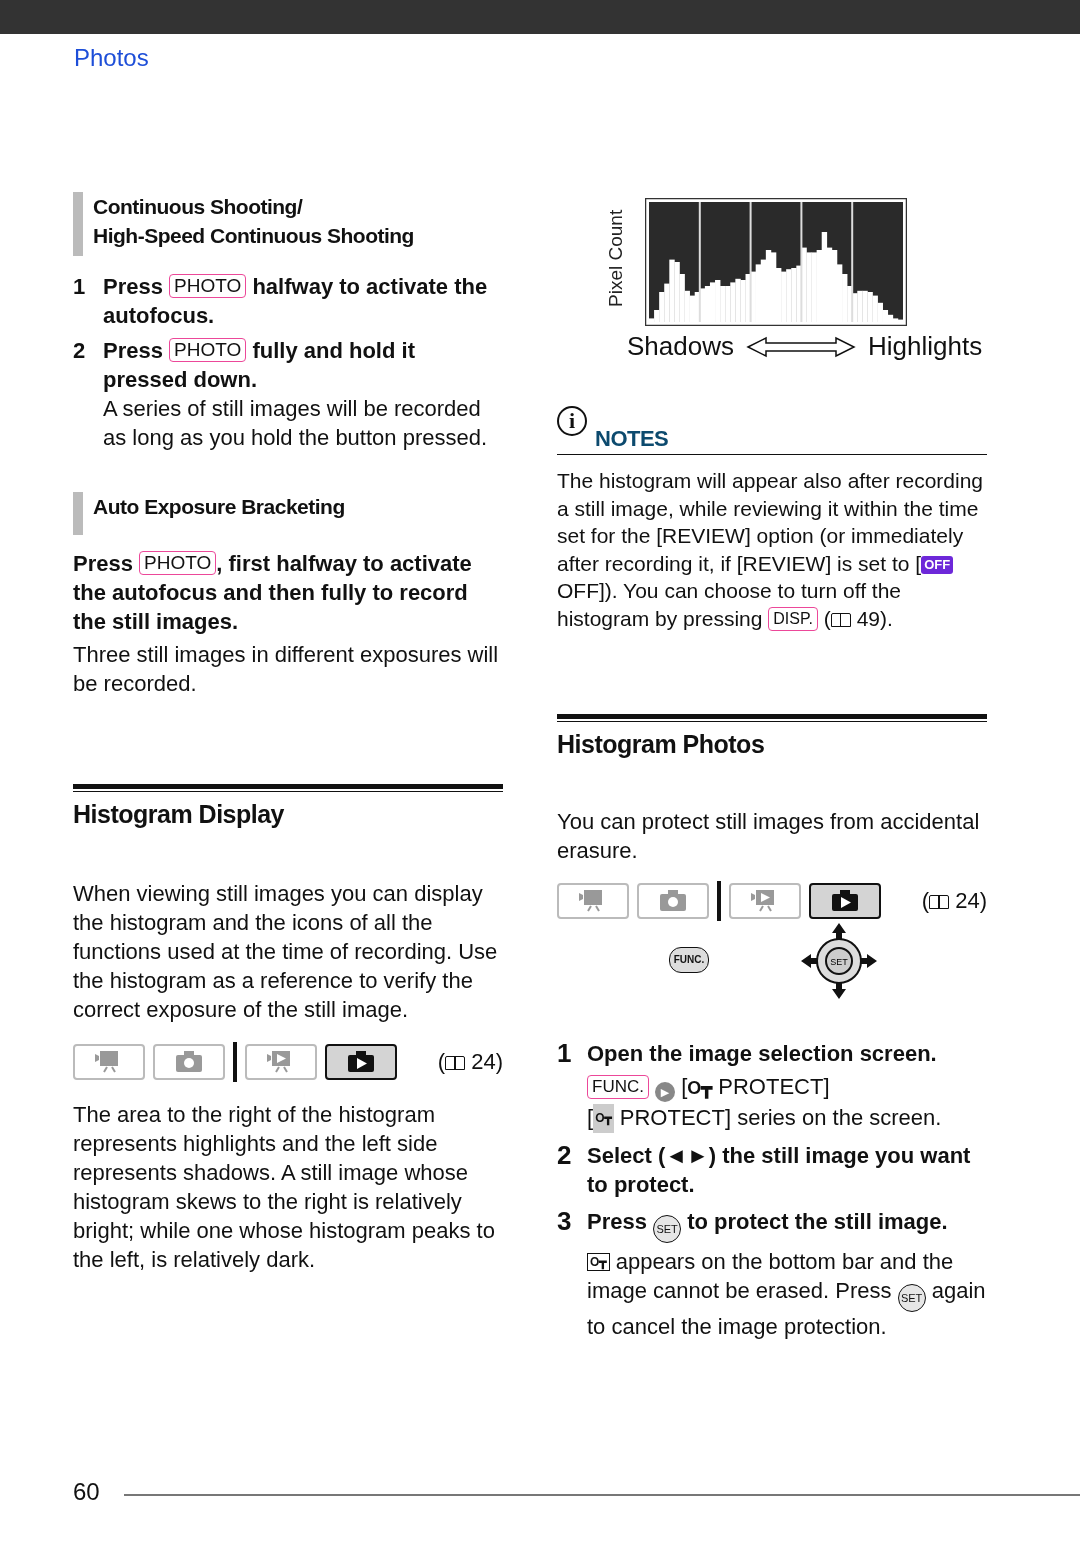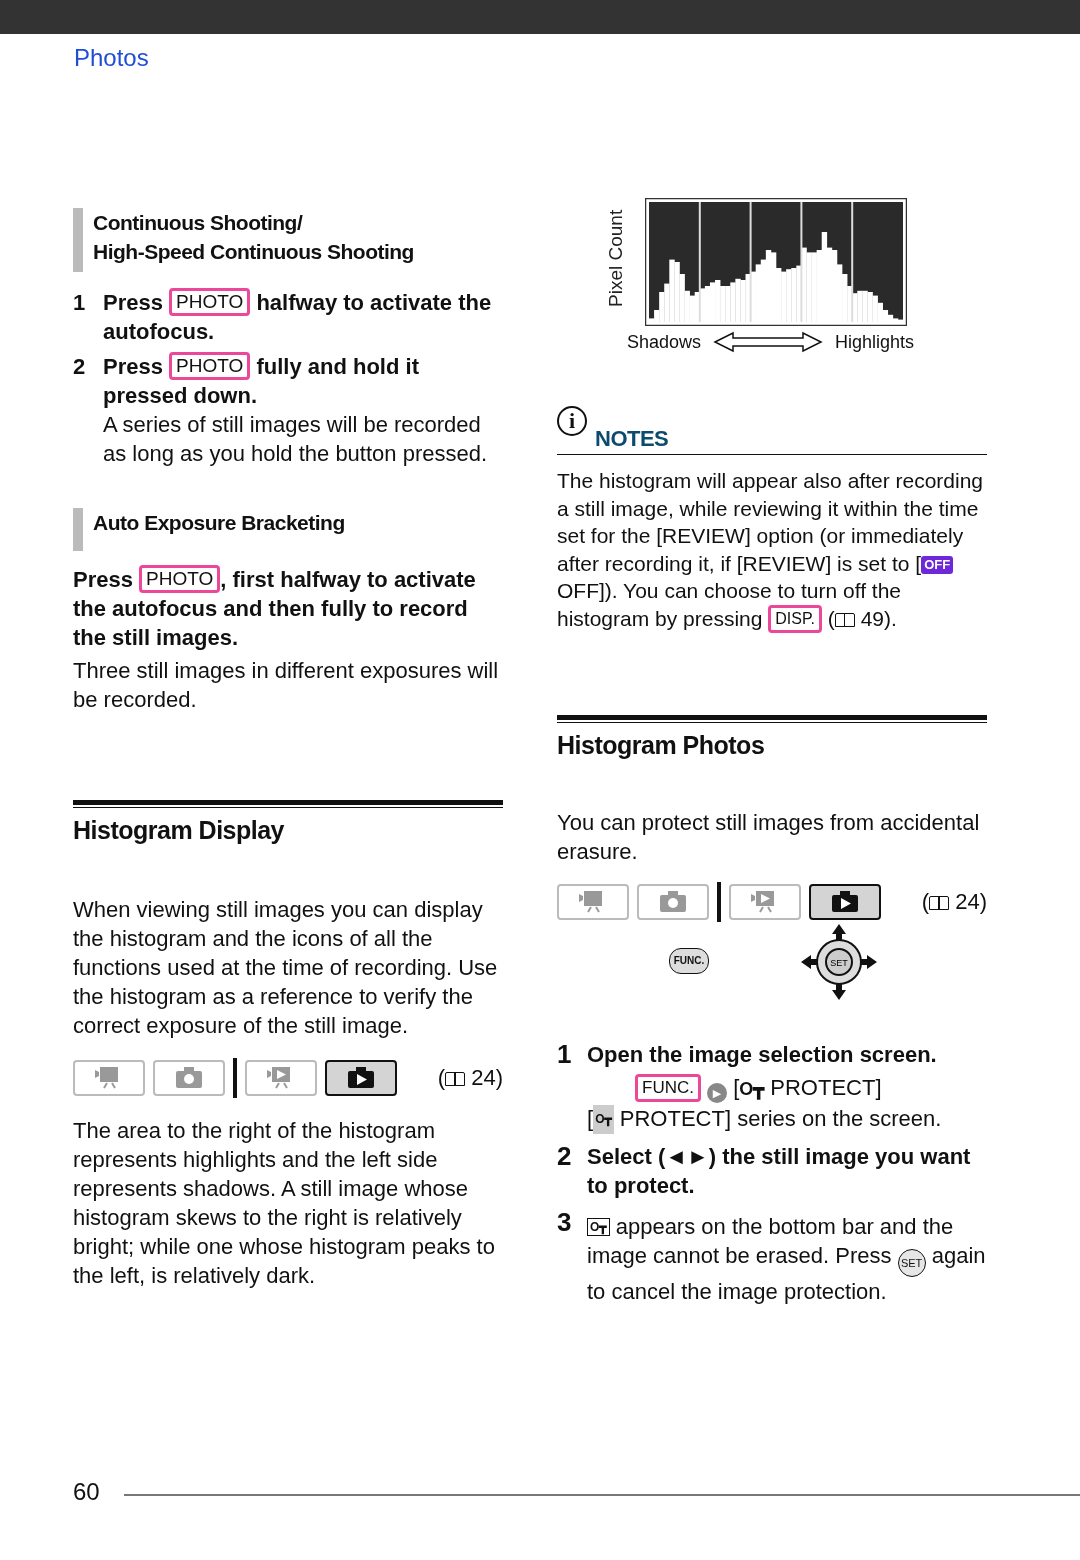--- a/index.html
+++ b/index.html
@@ -1,31 +1,31 @@
 <!DOCTYPE html>
 <html><head>
 <meta charset="utf-8">
 <style>
   html, body { margin:0; padding:0; background:#fff; }
   body { width:1080px; height:1560px; position:relative; overflow:hidden;
          font-family:"Liberation Sans", sans-serif; color:#111; }
   .topbar { position:absolute; left:0; top:0; width:1080px; height:34px; background:#333; }
   .section-name { position:absolute; left:74px; top:44px; font-size:24px; color:#1d4ed8; }
   .col { position:absolute; }
-  .colL { left:73px; top:208px; width:430px; }
+  .colL { left:73px; top:192px; width:430px; }
   .colR { left:557px; top:195px; width:430px; }
   .sub-h { position:relative; padding-left:20px; font-family:"Liberation Sans Narrow","Liberation Sans",sans-serif;
            font-weight:bold; font-size:21px; line-height:29px; letter-spacing:-0.5px; color:#111; }
   .sub-h::before { content:""; position:absolute; left:0; top:0; width:10px; height:100%; background:#bbb; }
   .step { display:flex; font-size:22px; line-height:29px; }
   .step .num { width:30px; font-weight:bold; flex:none; }
   .step .num.big { font-size:26px; }
   .bold { font-weight:bold; }
   .body { font-size:22px; line-height:29px; }
-  .key { display:inline-block; border:3px solid #ec4899; border-radius:4px; font-size:19px; line-height:20px;
+  .key { display:inline-block; border:1px solid #ec4899; border-radius:4px; font-size:19px; line-height:20px;
          padding:1px 4px; font-weight:normal; vertical-align:2px; }
   .rule-double { border-top:5px solid #111; height:2px; border-bottom:1.5px solid #111; }
   .h2 { font-weight:bold; font-size:25px; letter-spacing:-0.5px; margin-top:8px; }
   .mode-row { display:flex; align-items:center; gap:8px; height:40px; }
   .mode-btn { width:72px; height:36px; border:2px solid #bbb; border-radius:4px; box-sizing:border-box;
               display:flex; align-items:center; justify-content:center; background:#fff; }
   .mode-btn.active { border-color:#111; background:#d4d4d4; }
   .mode-sep { width:4px; height:40px; background:#111; }
   .ref { margin-left:auto; font-size:22px; }
   .book { display:inline-block; width:20px; height:14px; border:1.5px solid #111; border-radius:2px 2px 0 0; position:relative; vertical-align:-1px; box-sizing:border-box; }
@@ -189,21 +189,21 @@
         <rect x="237.68" width="5.379999999999984" y="112" height="12" fill="#fff"></rect>
         <rect x="242.76" width="5.380000000000012" y="116.8" height="7.200000000000003" fill="#fff"></rect>
         <rect x="247.84" width="5.379999999999984" y="120.4" height="3.5999999999999943" fill="#fff"></rect>
         <rect x="252.92" width="5.380000000000012" y="121.6" height="2.4000000000000057" fill="#fff"></rect>
         <rect x="258" width="0.5" y="121.6" height="2.4000000000000057" fill="#fff"></rect>
         <line x1="54.800000000000004" x2="54.800000000000004" y1="4" y2="124" stroke="#ddd" stroke-width="2"></line>
         <line x1="105.60000000000001" x2="105.60000000000001" y1="4" y2="124" stroke="#ddd" stroke-width="2"></line>
         <line x1="156.4" x2="156.4" y1="4" y2="124" stroke="#ddd" stroke-width="2"></line>
         <line x1="207.20000000000002" x2="207.20000000000002" y1="4" y2="124" stroke="#ddd" stroke-width="2"></line>
       </svg>
-    <div style="position:absolute; left:70px; top:136px; display:flex; align-items:center; gap:12px; font-size:18px;">
+    <div style="position:absolute; left:70px; top:136px; display:flex; align-items:center; gap:12px; font-size:26px;">
       <span>Shadows</span>
       <svg width="110" height="22" viewBox="0 0 110 22">
         <path d="M2 11 L20 2 L20 7 L90 7 L90 2 L108 11 L90 20 L90 15 L20 15 L20 20 Z" fill="#fff" stroke="#111" stroke-width="1.5"></path>
       </svg>
       <span>Highlights</span>
     </div>
   </div>
 
   <div style="height:30px"></div>
   <div class="notes-head">
@@ -266,41 +266,46 @@
       <circle cx="40" cy="40" r="22" fill="#ddd" stroke="#111" stroke-width="2"></circle>
       <circle cx="40" cy="40" r="13" fill="#ccc" stroke="#111" stroke-width="2"></circle>
       <text x="40" y="44" font-size="9" text-anchor="middle" font-family="Liberation Sans, sans-serif">SET</text>
     </svg>
   </div>
 
   <div class="step">
     <div class="num big">1</div>
     <div>
       <div class="bold">Open the image selection screen.</div>
-      <div class="body" style="margin-top:4px;margin-left:48px;">
+      <div class="body" style="margin-top:4px;">
         <span class="key" style="font-size:17px">FUNC.</span>
         <span class="arrow-dot">▶</span>
         [<span class="key-icon">O┳</span>
         <span>PROTECT]</span>
       </div>
       <div class="body">
         <span>[</span><span class="key-icon-small">O┳</span>
         <span>PROTECT] series on the screen.</span>
       </div>
     </div>
   </div>
   <div style="height:8px"></div>
   <div class="step">
     <div class="num big">2</div>
     <div class="bold">Select (◄►) the still image you want to protect.</div>
   </div>
   <div style="height:8px"></div>
   <div class="step">
     <div class="num big">3</div>
     <div>
+      <div class="bold">
+        <span>Press</span>
+        <span class="circle-btn">SET</span>
+        <span>to protect the still image.</span>
+      </div>
       <div class="body" style="margin-top:4px;">
         <span class="key-icon-box">O┳</span>
         <span>appears on the bottom bar and the image cannot be erased. Press</span>
         <span class="circle-btn">SET</span>
         <span>again to cancel the image protection.</span>
       </div>
     </div>
   </div>
 </div>
 

